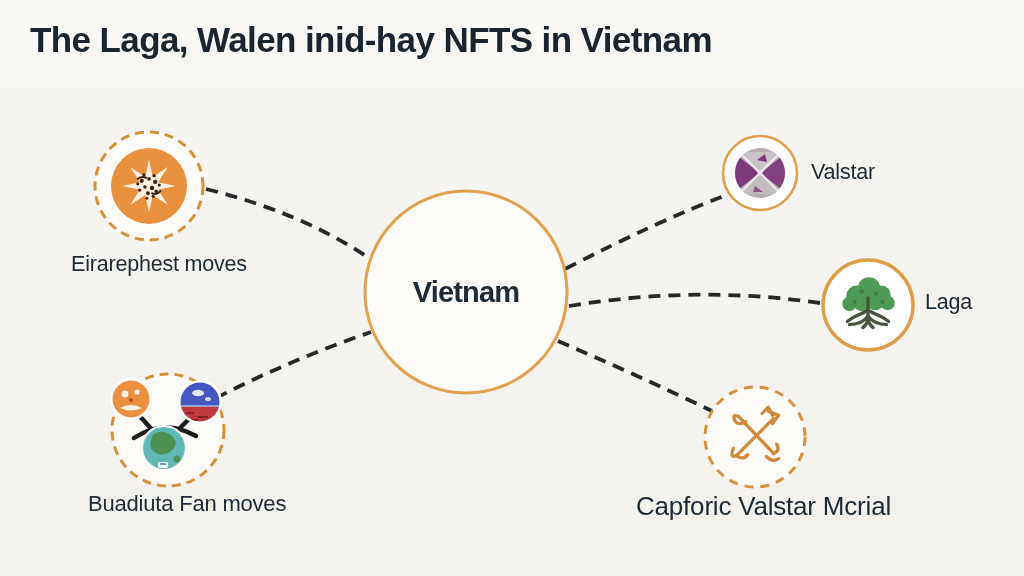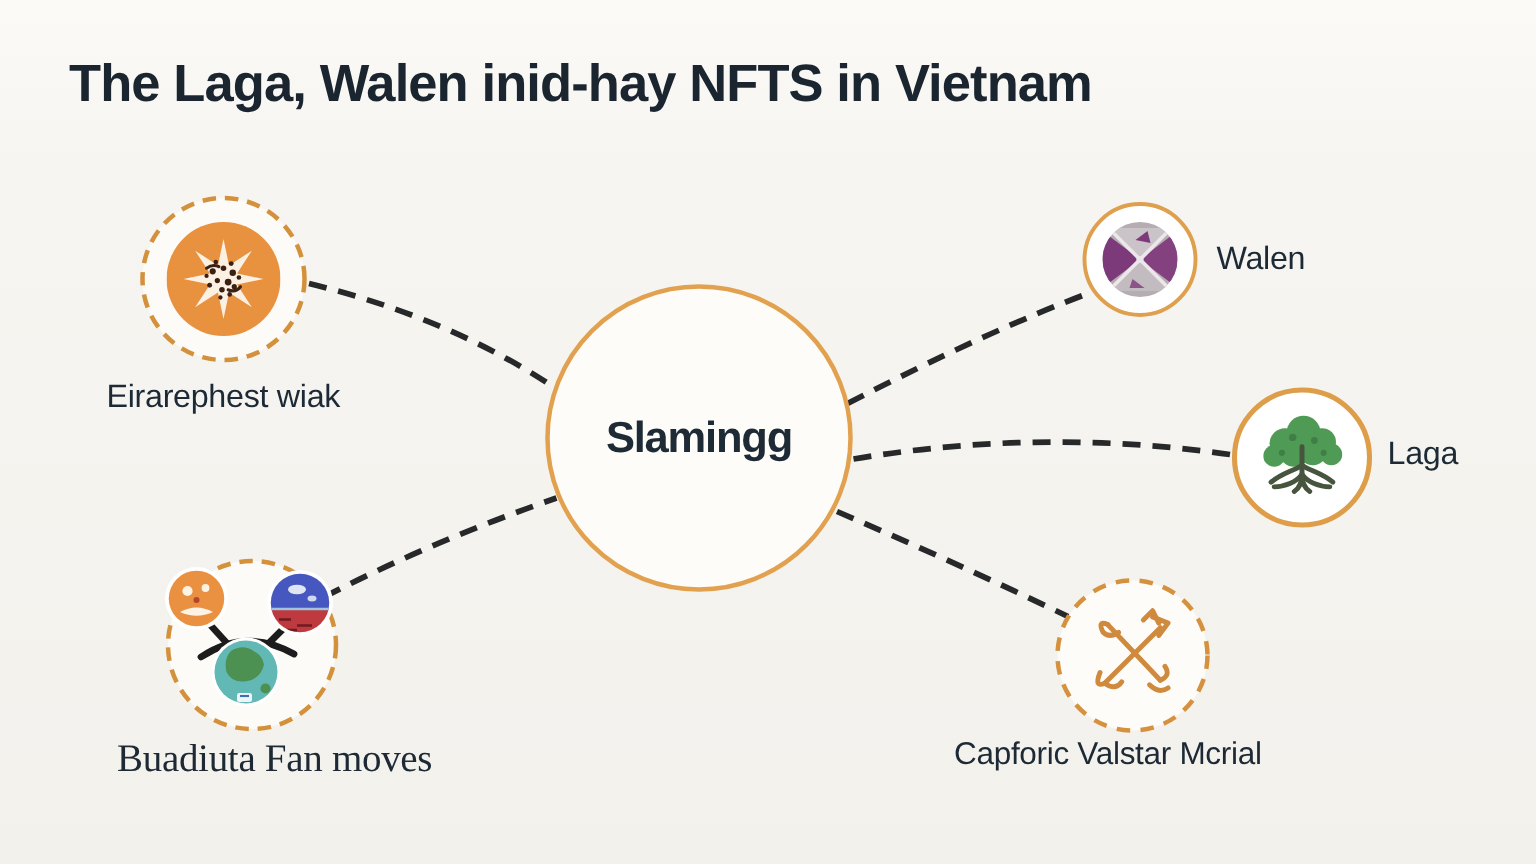--- a/index.html
+++ b/index.html
@@ -6,43 +6,43 @@
   body{
     width:1024px;height:576px;overflow:hidden;
     font-family:"Liberation Sans","DejaVu Sans",sans-serif;
     background:#f4f2ee;
   }
   .stage{
     position:relative;width:1024px;height:576px;
     background:linear-gradient(180deg,#fbfaf7 0%,#f7f5f1 18%,#f3f1ec 100%);
   }
   .title{
-    position:absolute;left:30px;top:20px;margin:16px;
+    position:absolute;left:30px;top:20px;margin:0;
     font-size:35px;font-weight:700;letter-spacing:-0.6px;
     color:#1a2530;white-space:nowrap;
   }
   .overlay{position:absolute;left:0;top:0;width:1024px;height:576px;z-index:1;}
   .center-node{
     position:absolute;left:365px;top:191px;width:202px;height:202px;
     display:flex;flex-direction:column;align-items:center;justify-content:center;
     z-index:2;text-align:center;
   }
   .center-node span{
     font-size:29px;font-weight:700;color:#1e2a35;letter-spacing:-0.8px;line-height:1.18;
   }
   .node-icon{position:absolute;z-index:2;}
   .node-label{
     position:absolute;z-index:2;font-size:21.5px;color:#1d2a35;
     letter-spacing:-0.2px;white-space:nowrap;
   }
   #label-eirarephest{left:71px;top:252px;}
-  #label-buadiuta{left:78px;top:491px;font-size:26px;font-family:Liberation Serif, serif;}
+  #label-buadiuta{left:88px;top:491px;font-size:22px;}
   #label-petrha{left:811px;top:160px;}
   #label-fula{left:925px;top:290px;}
-  #label-capforic{left:636px;top:491px;font-size:21px;}
+  #label-capforic{left:636px;top:491px;font-size:26px;}
 </style>
 </head>
 <body>
 
 <div class="stage">
 
   <h1 class="title">The Laga, Walen inid-hay NFTS in Vietnam</h1>
 
   <svg class="overlay" viewBox="0 0 1024 576" xmlns="http://www.w3.org/2000/svg">
 
@@ -56,21 +56,21 @@
 
     <circle cx="466" cy="292" r="101" fill="#fdfcf9" stroke="#e2a14f" stroke-width="3"></circle>
     <circle cx="149" cy="186" r="54" fill="#fcfbf8" stroke="#d4913c" stroke-width="3" stroke-dasharray="9 6"></circle>
     <circle cx="168" cy="430" r="56" fill="#fcfbf8" stroke="#d4913c" stroke-width="3" stroke-dasharray="9 6"></circle>
     <circle cx="760" cy="173" r="37" fill="#ffffff" stroke="#dfa04e" stroke-width="2.6"></circle>
     <circle cx="868" cy="305" r="45" fill="#ffffff" stroke="#dd9d49" stroke-width="3.4"></circle>
     <circle cx="755" cy="437" r="50" fill="#fdfcf9" stroke="#d6913e" stroke-width="3" stroke-dasharray="9 7"></circle>
   </svg>
 
   <div class="center-node">
-    <span>Slamingg</span>
+    <span>Vietnam</span>
   </div>
 
   <svg class="node-icon" style="left:111px;top:148px;" width="76" height="76" viewBox="0 0 74 74" xmlns="http://www.w3.org/2000/svg">
     <circle cx="37" cy="37" r="37" fill="#e8913f"></circle>
     <polygon fill="#fdf6ec" opacity="0.95" points="37,11 40.6,28.2 55.4,18.6 45.8,33.4 63,37 45.8,40.6 55.4,55.4 40.6,45.8 37,63 33.4,45.8 18.6,55.4 28.2,40.6 11,37 28.2,33.4 18.6,18.6 33.4,28.2"></polygon>
     <g fill="#3a2113">
       <circle cx="30" cy="32" r="2"></circle>
         <circle cx="37" cy="30" r="1.8"></circle>
         <circle cx="43" cy="33" r="2.1"></circle>
       <circle cx="33" cy="38" r="1.7"></circle>
@@ -192,19 +192,19 @@
       <path d="M40,10 L46,4 L50,12"></path>
       <path d="M17,13 L51,49"></path>
       <path d="M17,13 Q10,10 14,18 Q18,22 24,18"></path>
       <path d="M51,49 Q58,46 54,40"></path>
       <path d="M15,51 Q8,54 12,44"></path>
       <path d="M15,51 Q22,56 26,50"></path>
       <path d="M44,52 Q50,58 56,54"></path>
     </g>
   </svg>
 
-  <div class="node-label" id="label-eirarephest">Eirarephest wiak</div>
+  <div class="node-label" id="label-eirarephest">Eirarephest moves</div>
   <div class="node-label" id="label-buadiuta">Buadiuta Fan moves</div>
-  <div class="node-label" id="label-petrha">Walen</div>
+  <div class="node-label" id="label-petrha">Valstar</div>
   <div class="node-label" id="label-fula">Laga</div>
   <div class="node-label" id="label-capforic">Capforic Valstar Mcrial</div>
 
 </div>
 
 </body></html>

